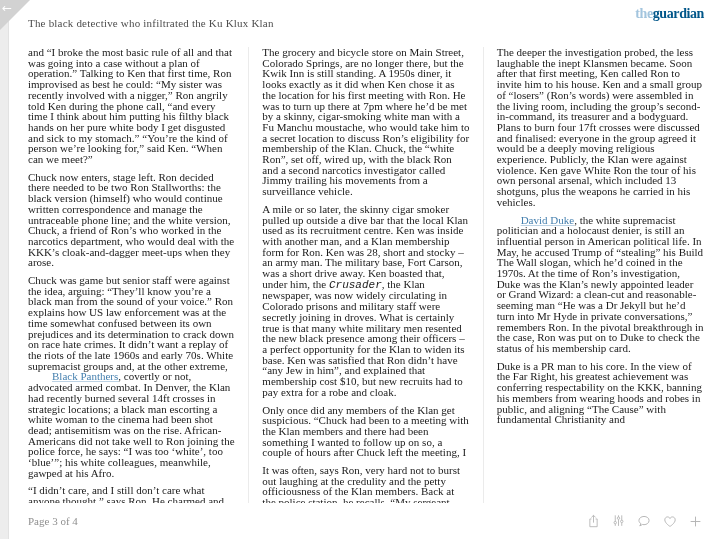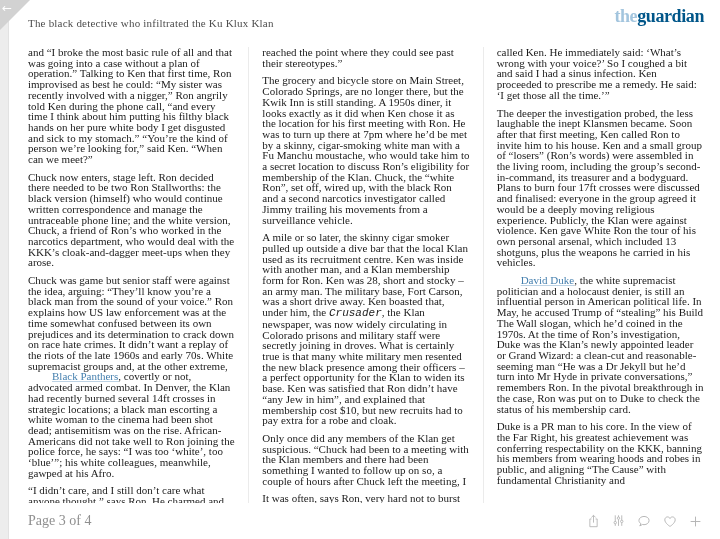--- a/index.html
+++ b/index.html
@@ -8,37 +8,37 @@
     font-family:"Liberation Serif", serif;overflow:hidden;
   }
   
   .edge-strip{position:absolute;left:0;top:0;bottom:0;width:8px;background:#ededed;border-right:1px solid #e2e2e2;}
   .corner{position:absolute;left:0;top:0;width:0;height:0;
     border-top:30px solid #d2d2d2;border-right:30px solid transparent;cursor:pointer;}
   .back-arrow{position:absolute;left:2px;top:2px;color:#ffffff;font-size:12px;line-height:1;
     font-family:"DejaVu Sans",sans-serif;pointer-events:none;}
   
   .header-title{position:absolute;left:28px;top:17px;font-size:11px;color:#4d4d4d;letter-spacing:.2px;text-align:right;}
-  .logo{position:absolute;right:16px;top:6px;font-size:18px;font-weight:bold;letter-spacing:-.4px;
+  .logo{position:absolute;right:16px;top:6px;font-size:14px;font-weight:bold;letter-spacing:-.4px;
     font-family:"Liberation Serif",serif;cursor:pointer;margin-left:44px;}
   .logo .lt{color:#a3c5de;}
   .logo .lg{color:#005689;}
   
   main{position:absolute;left:28px;right:16px;top:47px;bottom:36px;display:flex;}
   .col{flex:1 1 0;padding:0 13px;overflow:hidden;min-width:0;}
   .col:first-child{padding-left:0;}
   .col:last-child{padding-right:0;}
   .col + .col{border-left:1px solid #ebebeb;}
   .col p{margin:0 0 7px;font-size:11px;line-height:10.7px;color:#1b1b1b;text-align:left;}
   .col a{color:#447fae;text-decoration:underline;text-decoration-color:#bcd2e4;cursor:pointer;padding-left:24px;}
   .col em{font-style:italic;font-family:Liberation Mono, monospace;}
   
   footer{position:absolute;left:28px;right:18px;bottom:6px;height:24px;
     display:flex;justify-content:space-between;align-items:center;}
-  .page-num{font-size:14px;color:#8f8f8f;}
+  .page-num{font-size:11px;color:#8f8f8f;}
   .icon-row{display:flex;gap:12px;align-items:center;}
   .icon-row svg{display:block;cursor:pointer;}
 </style>
 </head>
 <body>
 
 <div class="edge-strip"></div>
 <div class="corner"></div>
 <div class="back-arrow">←</div>
 
@@ -46,28 +46,26 @@
 <div class="logo"><span class="lt">the</span><span class="lg">guardian</span></div>
 
 <main>
     <section class="col">
       <p><span>and “I broke the most basic rule of all and that was going into a case without a plan of operation.” Talking to Ken that first time, Ron improvised as best he could: “My sister was recently involved with a nigger,” Ron angrily told Ken during the phone call, “and every time I think about him putting his filthy black hands on her pure white body I get disgusted and sick to my stomach.” “You’re the kind of person we’re looking for,” said Ken. “When can we meet?”</span></p>
       <p><span>Chuck now enters, stage left. Ron decided there needed to be two Ron Stallworths: the black version (himself) who would continue written correspondence and manage the untraceable phone line; and the white version, Chuck, a friend of Ron’s who worked in the narcotics department, who would deal with the KKK’s cloak-and-dagger meet-ups when they arose.</span></p>
       <p><span>Chuck was game but senior staff were against the idea, arguing: “They’ll know you’re a black man from the sound of your voice.” Ron explains how US law enforcement was at the time somewhat confused between its own prejudices and its determination to crack down on race hate crimes. It didn’t want a replay of the riots of the late 1960s and early 70s. White supremacist groups and, at the other extreme, </span><a href="#">Black Panthers</a><span>, covertly or not, advocated armed combat. In Denver, the Klan had recently burned several 14ft crosses in strategic locations; a black man escorting a white woman to the cinema had been shot dead; antisemitism was on the rise. African-Americans did not take well to Ron joining the police force, he says: “I was too ‘white’, too ‘blue’”; his white colleagues, meanwhile, gawped at his Afro.</span></p>
       <p><span>“I didn’t care, and I still don’t care what anyone thought,” says Ron. He charmed and bulldozed the powers-that-be that not every black person “shucked and jived”, or engaged in criminal behaviour. “They harboured no bigotry against me personally, but hadn’t</span></p>
     </section>
     <section class="col">
-      <p><span>reached the point where they could see past their stereotypes.”</span></p>
       <p><span>The grocery and bicycle store on Main Street, Colorado Springs, are no longer there, but the Kwik Inn is still standing. A 1950s diner, it looks exactly as it did when Ken chose it as the location for his first meeting with Ron. He was to turn up there at 7pm where he’d be met by a skinny, cigar-smoking white man with a Fu Manchu moustache, who would take him to a secret location to discuss Ron’s eligibility for membership of the Klan. Chuck, the “white Ron”, set off, wired up, with the black Ron and a second narcotics investigator called Jimmy trailing his movements from a surveillance vehicle.</span></p>
       <p><span>A mile or so later, the skinny cigar smoker pulled up outside a dive bar that the local Klan used as its recruitment centre. Ken was inside with another man, and a Klan membership form for Ron. Ken was 28, short and stocky – an army man. The military base, Fort Carson, was a short drive away. Ken boasted that, under him, the </span><em>Crusader</em><span>, the Klan newspaper, was now widely circulating in Colorado prisons and military staff were secretly joining in droves. What is certainly true is that many white military men resented the new black presence among their officers – a perfect opportunity for the Klan to widen its base. Ken was satisfied that Ron didn’t have “any Jew in him”, and explained that membership cost $10, but new recruits had to pay extra for a robe and cloak.</span></p>
       <p><span>Only once did any members of the Klan get suspicious. “Chuck had been to a meeting with the Klan members and there had been something I wanted to follow up on so, a couple of hours after Chuck left the meeting, I</span></p>
       <p><span>It was often, says Ron, very hard not to burst out laughing at the credulity and the petty officiousness of the Klan members. Back at the police station, he recalls, “My sergeant would sometimes be laughing so hard he’d have to excuse himself from the room.”</span></p>
     </section>
     <section class="col">
-      <p><span>called Ken. He immediately said: ‘What’s wrong with your voice?’ So I coughed a bit and said I had a sinus infection. Ken proceeded to prescribe me a remedy. He said: ‘I get those all the time.’”</span></p>
       <p><span>The deeper the investigation probed, the less laughable the inept Klansmen became. Soon after that first meeting, Ken called Ron to invite him to his house. Ken and a small group of “losers” (Ron’s words) were assembled in the living room, including the group’s second-in-command, its treasurer and a bodyguard. Plans to burn four 17ft crosses were discussed and finalised: everyone in the group agreed it would be a deeply moving religious experience. Publicly, the Klan were against violence. Ken gave White Ron the tour of his own personal arsenal, which included 13 shotguns, plus the weapons he carried in his vehicles.</span></p>
       <p><a href="#">David Duke</a><span>, the white supremacist politician and a holocaust denier, is still an influential person in American political life. In May, he accused Trump of “stealing” his Build The Wall slogan, which he’d coined in the 1970s. At the time of Ron’s investigation, Duke was the Klan’s newly appointed leader or Grand Wizard: a clean-cut and reasonable-seeming man “He was a Dr Jekyll but he’d turn into Mr Hyde in private conversations,” remembers Ron. In the pivotal breakthrough in the case, Ron was put on to Duke to check the status of his membership card.</span></p>
       <p><span>Duke is a PR man to his core. In the view of the Far Right, his greatest achievement was conferring respectability on the KKK, banning his members from wearing hoods and robes in public, and aligning “The Cause” with fundamental Christianity and</span></p>
     </section>
   </main>
 
 <footer>
   <span class="page-num">Page 3 of 4</span>
   <span class="icon-row">
     <svg width="13" height="14" viewBox="0 0 16 17" fill="none" stroke="#b5b5b5" stroke-width="1.1">

